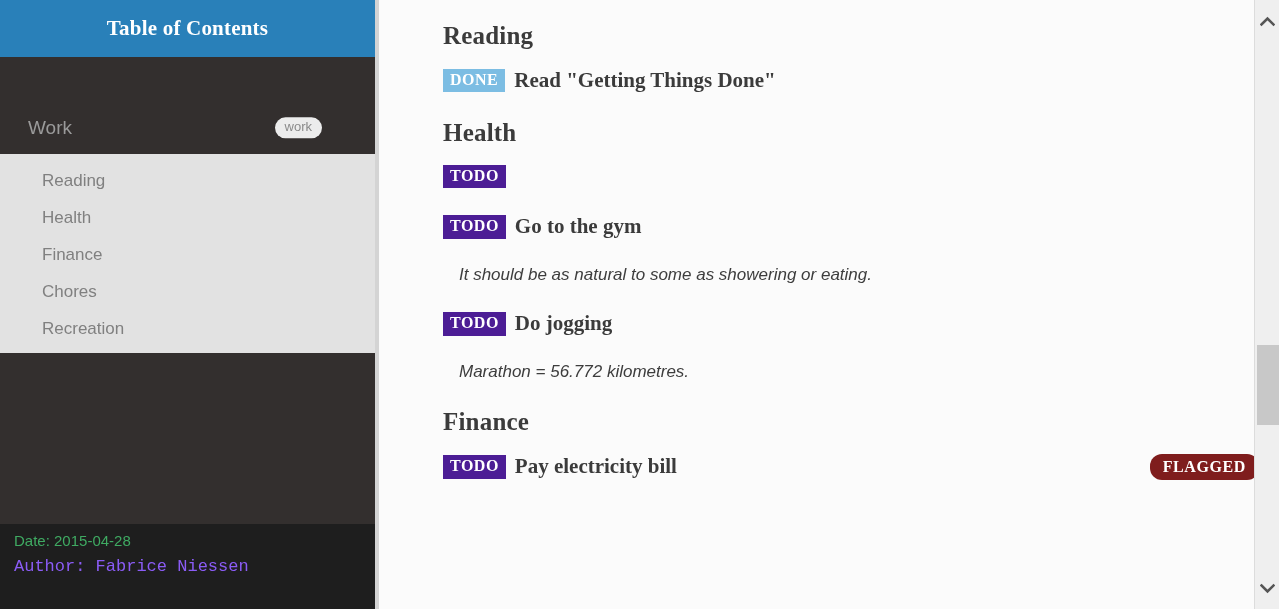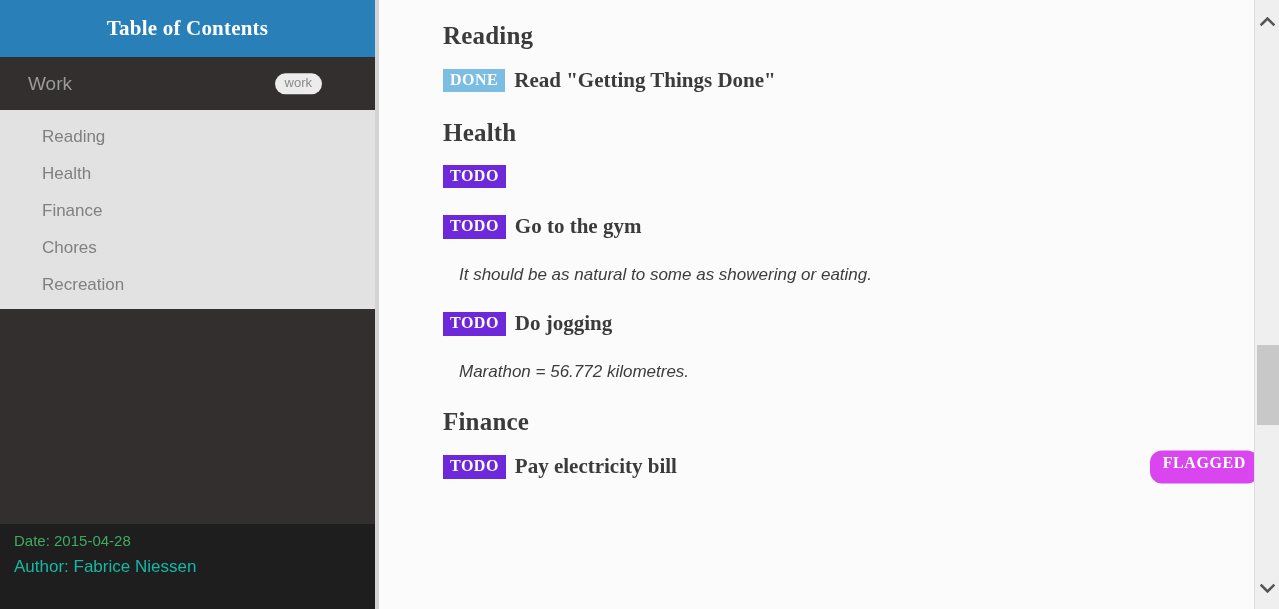--- a/index.html
+++ b/index.html
@@ -44,20 +44,21 @@
   }
 
   .toc-top-level {
     height: 53px;
     display: flex;
     align-items: center;
     padding: 0 0 0 28px;
     box-sizing: border-box;
     position: relative;
     font-size: 19px;
+    margin-top: 44px;
   }
 
   .toc-top-level.inactive {
     background: #332f2e;
     color: #9a9a9a;
   }
 
   .toc-top-level.active {
     background: #ffffff;
     color: #111111;
@@ -105,22 +106,23 @@
     box-sizing: border-box;
   }
 
   #doc-date {
     color: #3faa62;
     font-size: 15px;
     margin-bottom: 8px;
   }
 
   #doc-author {
-    color: #14b8a6;
+    color: #8b5cf6;
     font-size: 17px;
+    font-family: Liberation Mono, monospace;
   }
 
   
   #divider {
     width: 4px;
     flex: 0 0 4px;
     background: #d4d4d4;
     height: 609px;
   }
 
@@ -156,42 +158,42 @@
     font-family: "Liberation Serif", serif;
     font-weight: bold;
     font-size: 16px;
     color: #ffffff;
     padding: 2px 7px 3px 7px;
     margin-right: 9px;
     line-height: 1.15;
     letter-spacing: 0.5px;
   }
 
-  .kw-todo { background: #6d28d9; }
+  .kw-todo { background: #4c1d95; }
   .kw-done { background: #7cbde3; }
 
   .todo-title {
     font-family: "Liberation Serif", serif;
     font-weight: bold;
     font-size: 21px;
     color: #3b3b3b;
   }
 
   .flagged-tag {
     position: absolute;
     right: 20px;
     top: 50%;
     transform: translateY(-50%);
-    background: #d946ef;
+    background: #7f1d1d;
     color: #ffffff;
     font-family: "Liberation Serif", serif;
     font-weight: bold;
     font-size: 16px;
     border-radius: 12px;
-    padding: 3px 13px 11px 13px;
+    padding: 3px 13px 4px 13px;
     letter-spacing: 0.6px;
     line-height: 1.2;
   }
 
   p.body-text {
     font-family: "Liberation Sans", sans-serif;
     font-size: 17px;
     color: #3d3d3d;
     margin: 0 0 26px 16px;
     font-style: italic;

